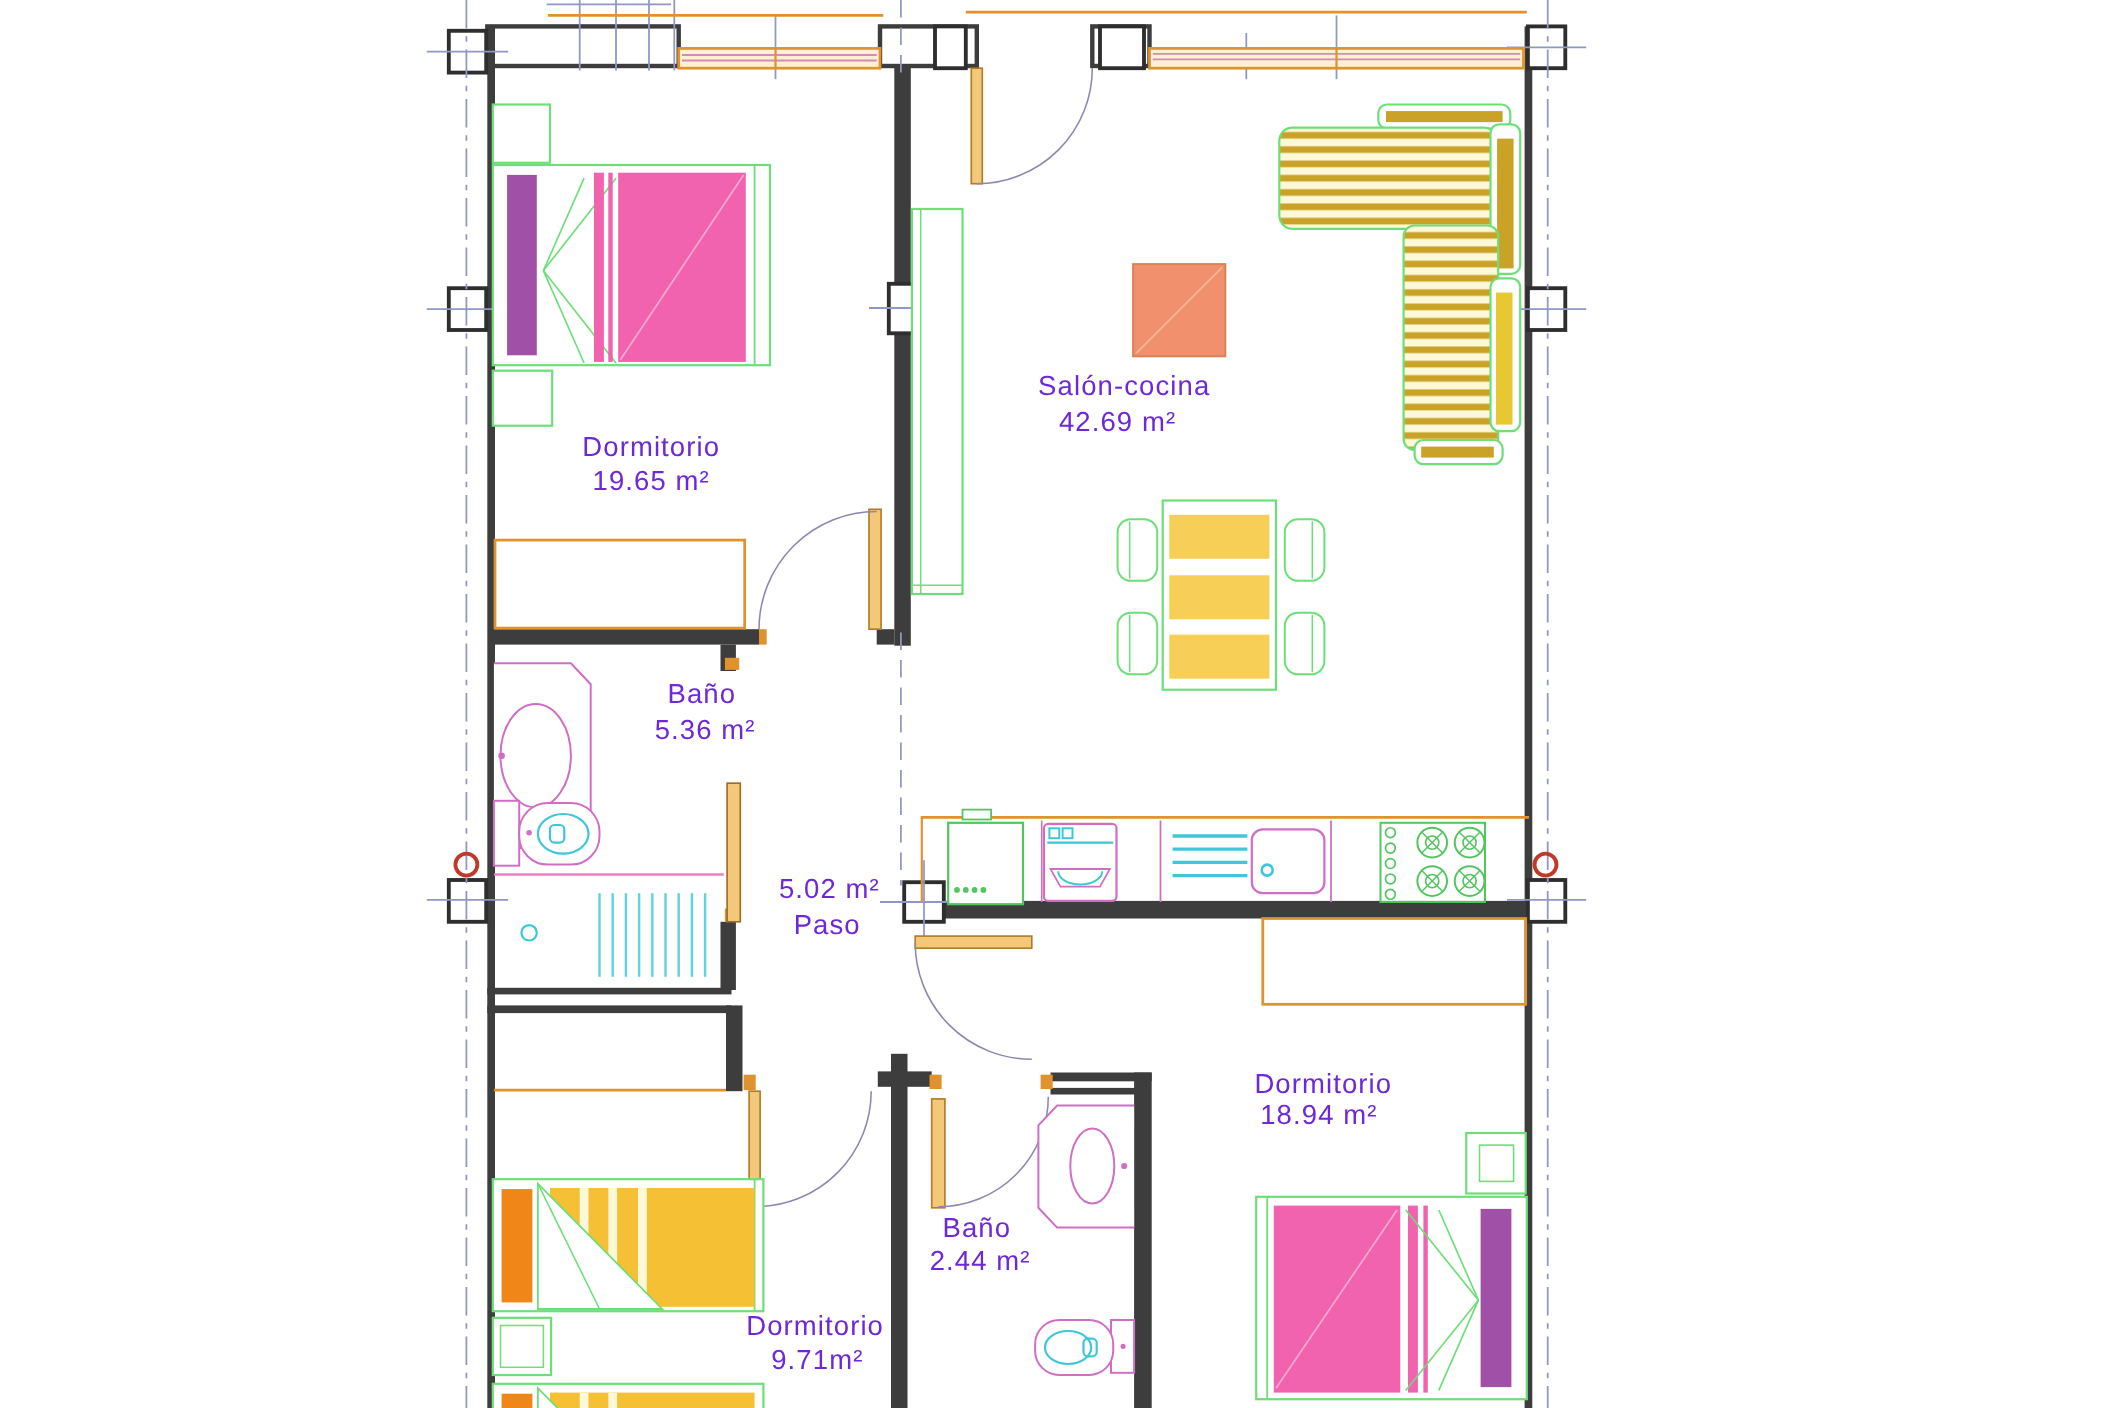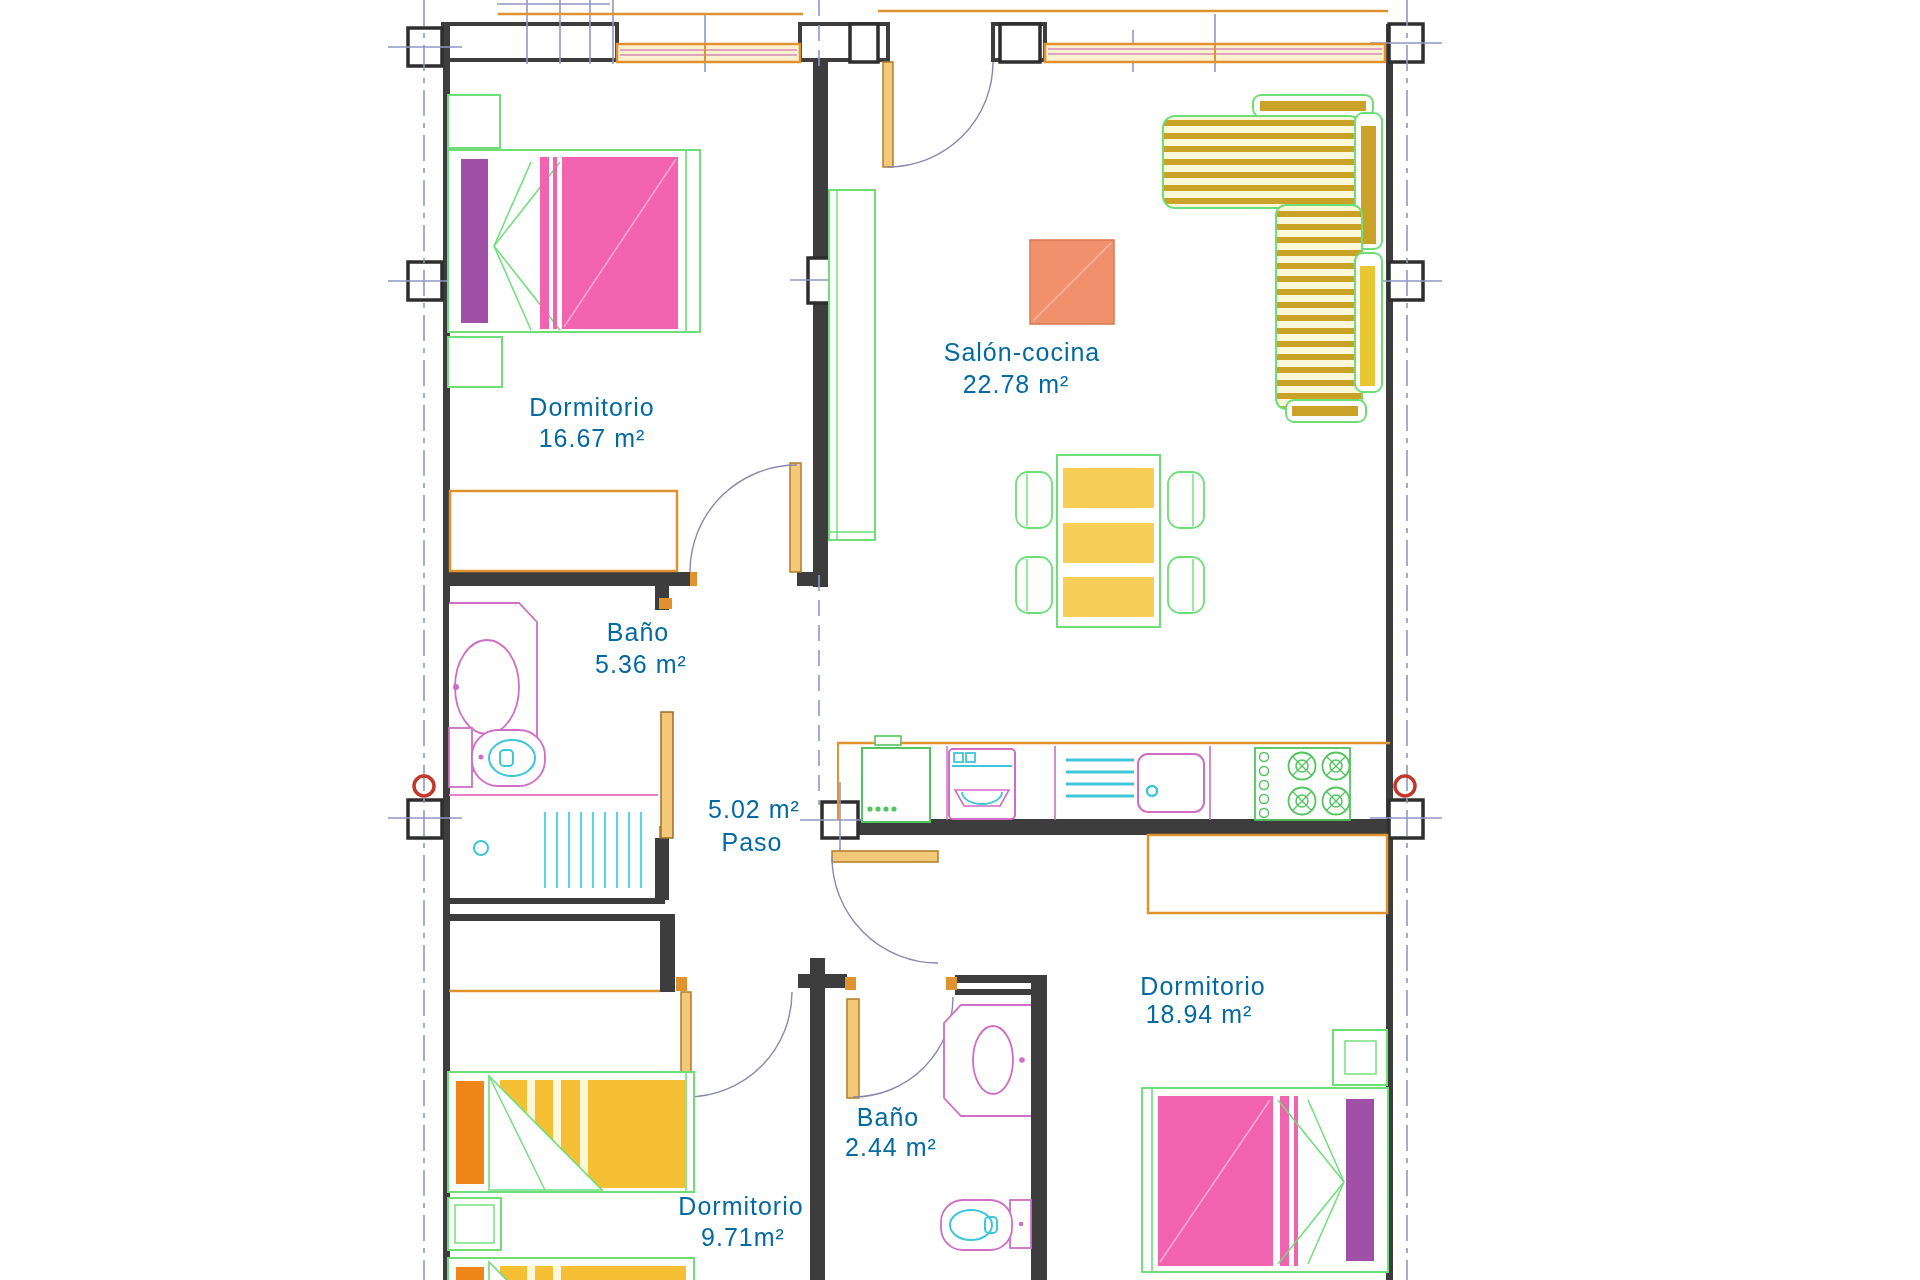--- a/index.html
+++ b/index.html
@@ -1,19 +1,19 @@
 <!DOCTYPE html>
 <html><head>
 <meta charset="utf-8">
 <style>
   html,body{margin:0;padding:0;background:#ffffff;}
   .stage{position:relative;width:1920px;height:1280px;background:#ffffff;overflow:hidden;
          font-family:"Liberation Sans", sans-serif;}
   .plan-svg{position:absolute;left:0;top:0;}
-  .room-label{position:absolute;transform:translate(-50%,-50%);color:#0369a1;
+  .room-label{position:absolute;transform:translate(-50%,-50%);color:#6d28d9;
               font-size:25px;letter-spacing:1px;white-space:nowrap;text-align:center;}
 </style>
 </head>
 <body>
 
 <div class="stage">
 
 <svg class="plan-svg" width="1920" height="1280" viewBox="0 0 1920 1280">
   <defs>
     <pattern id="sofaStripes" width="12" height="13" patternUnits="userSpaceOnUse">
@@ -346,24 +346,24 @@
     </g>
   </g>
 
   <g fill="none" stroke="#c0392b" stroke-width="3.5">
     <circle cx="424" cy="786" r="10"></circle>
     <circle cx="1405" cy="786" r="10"></circle>
   </g>
 </svg>
 
 <div class="room-label" style="left:592px;top:407px">Dormitorio</div>
-<div class="room-label area" style="left:592px;top:438px">16.67 m²</div>
+<div class="room-label area" style="left:592px;top:438px">19.65 m²</div>
 
 <div class="room-label" style="left:1022px;top:352px">Salón-cocina</div>
-<div class="room-label area" style="left:1016px;top:384px">22.78 m²</div>
+<div class="room-label area" style="left:1016px;top:384px">42.69 m²</div>
 
 <div class="room-label" style="left:638px;top:632px">Baño</div>
 <div class="room-label area" style="left:641px;top:664px">5.36 m²</div>
 
 <div class="room-label" style="left:752px;top:842px">Paso</div>
 <div class="room-label area" style="left:754px;top:809px">5.02 m²</div>
 
 <div class="room-label" style="left:1203px;top:986px">Dormitorio</div>
 <div class="room-label area" style="left:1199px;top:1014px">18.94 m²</div>
 

